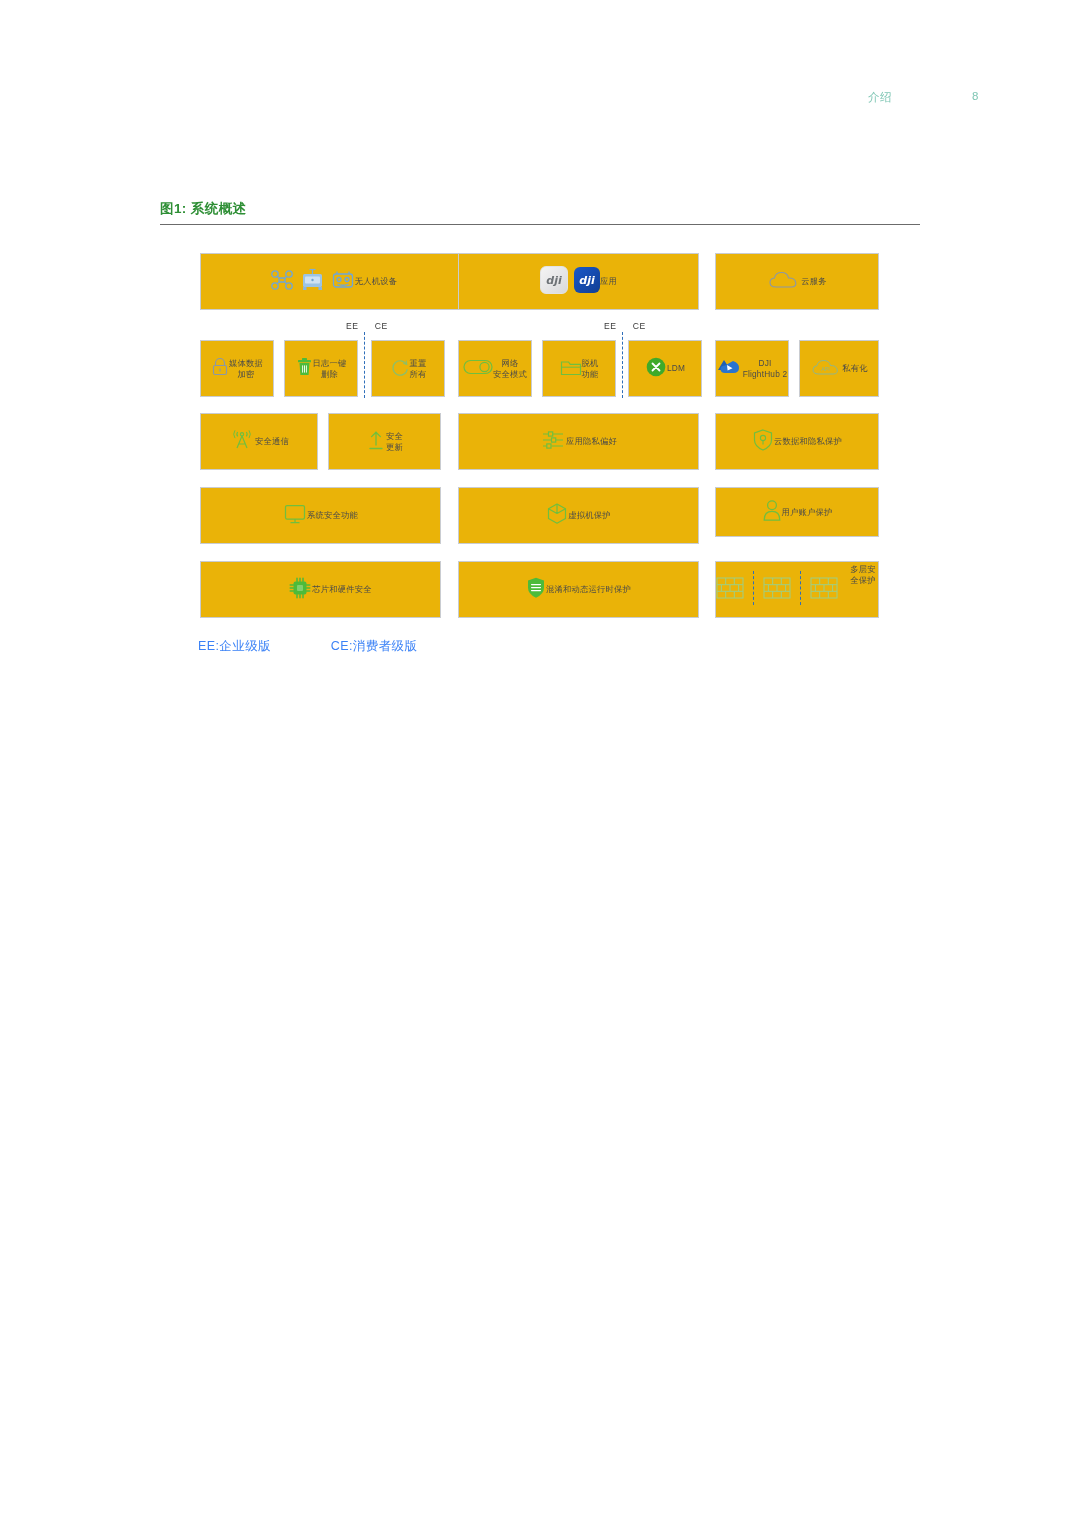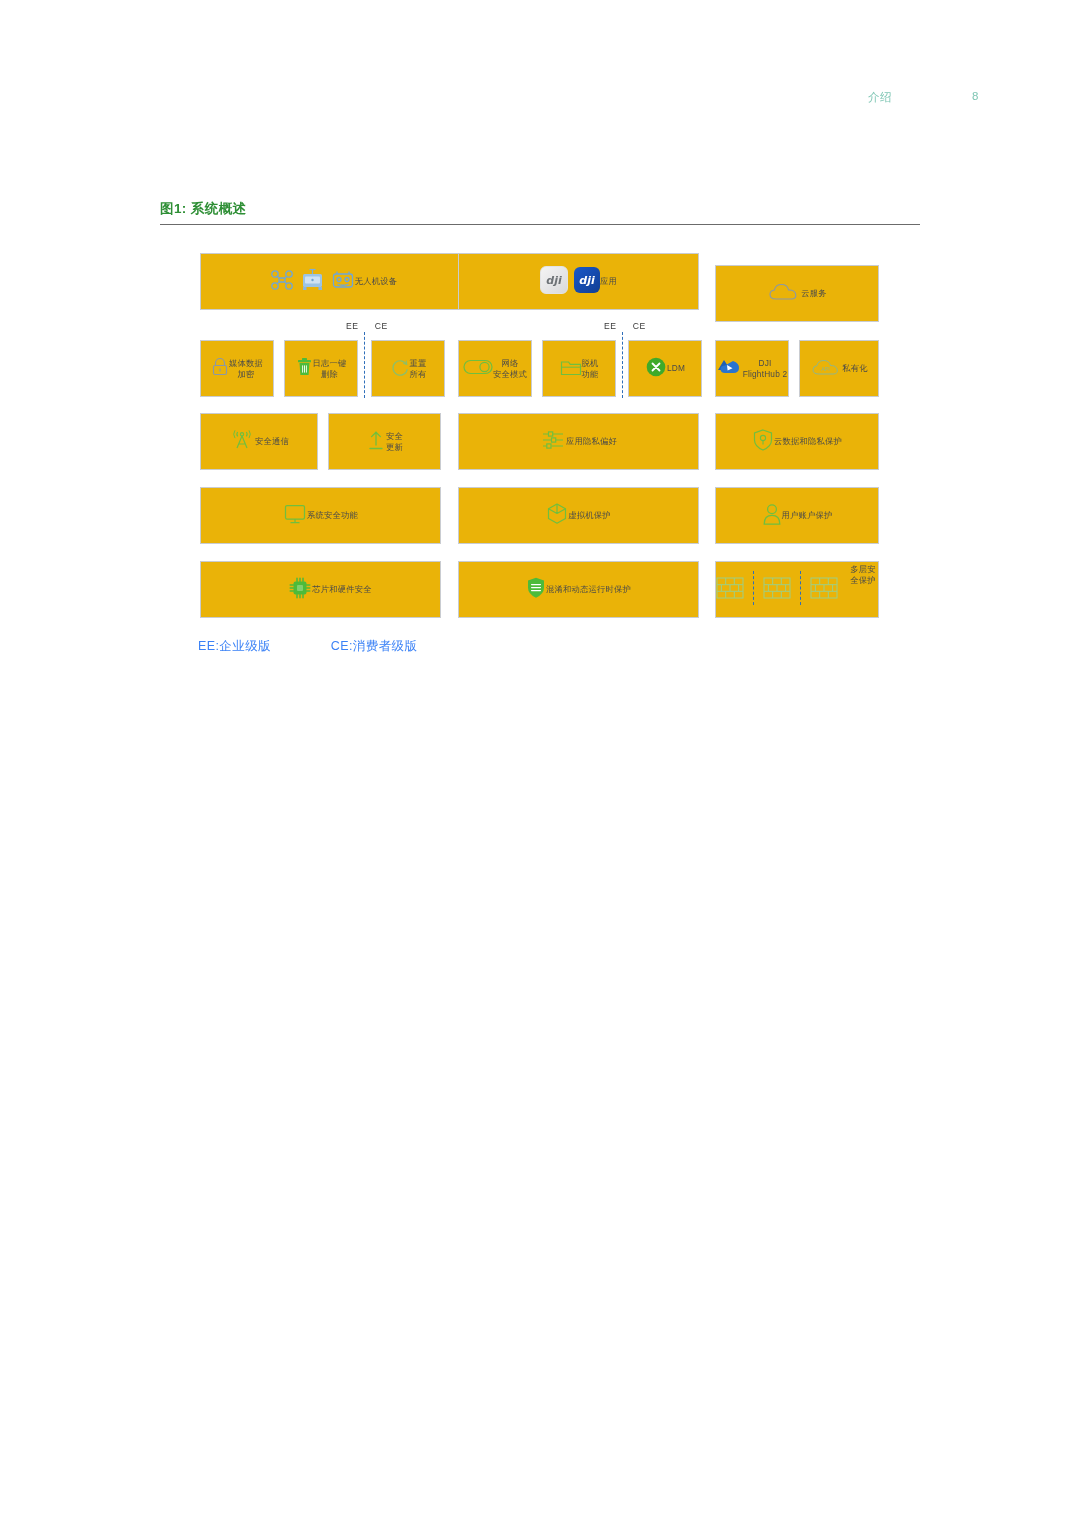--- a/index.html
+++ b/index.html
@@ -197,21 +197,21 @@
   </div>
 
   <div class="cell" style="left:458px; top:253px; width:241px; height:57px;">
     <div class="icon-row">
       <span class="dji-tile dji-grey">dji</span>
       <span class="dji-tile dji-blue">dji</span>
     </div>
     <div class="label">应用</div>
   </div>
 
-  <div class="cell" style="left:715px; top:253px; width:164px; height:57px;margin-top:12px;">
+  <div class="cell" style="left:715px; top:253px; width:164px; height:57px;">
     <div class="icon-row">
       <span>
         <svg width="34" height="22" viewBox="0 0 34 22">
           <path d="M9 18 Q3 18 3 13.5 Q3 9.5 7.5 9 Q8.5 3.5 14.5 3.5 Q20.5 3.5 21.5 9 Q27 8.6 28.5 12.5 Q30 17.5 25 18 Z" fill="none" stroke="#8a98a8" stroke-width="1.1"></path>
         </svg>
       </span>
     </div>
     <div class="label">云服务</div>
   </div>
 
@@ -422,21 +422,21 @@
           <g fill="none" stroke="#6fbf3f" stroke-width="1.2" stroke-linejoin="round">
             <path d="M11 2 L19.5 6.8 V16.4 L11 21.2 L2.5 16.4 V6.8 Z"></path>
             <path d="M11 2 L11 11.6 M11 11.6 L19.5 6.8 M11 11.6 L2.5 6.8"></path>
           </g>
         </svg>
       </span>
     </div>
     <div class="label">虚拟机保护</div>
   </div>
 
-  <div class="cell" style="left:715px; top:487px; width:164px; height:57px;">
+  <div class="cell" style="left:715px; top:487px; width:164px; height:50px;">
     <div class="icon-row">
       <span>
         <svg width="20" height="23" viewBox="0 0 20 23">
           <circle cx="10" cy="6.3" r="4.4" fill="none" stroke="#6fbf3f" stroke-width="1.25"></circle>
           <path d="M2.2 21 Q2.2 12.4 10 12.4 Q17.8 12.4 17.8 21 Z" fill="none" stroke="#6fbf3f" stroke-width="1.25"></path>
         </svg>
       </span>
     </div>
     <div class="label">用户账户保护</div>
   </div>

